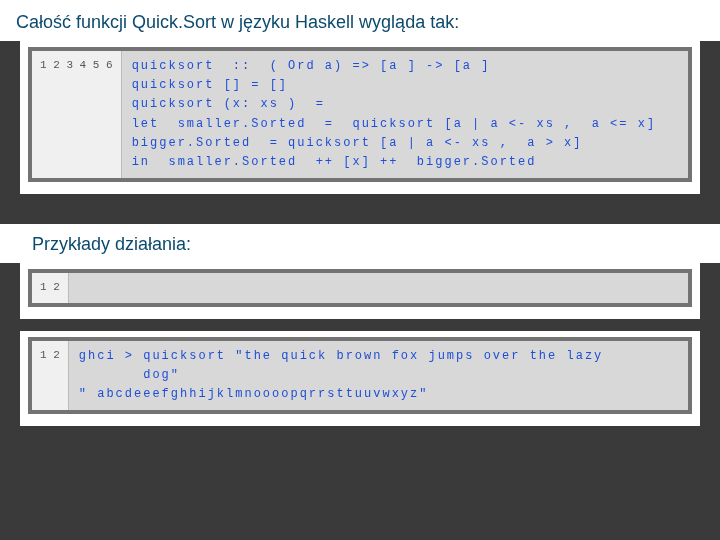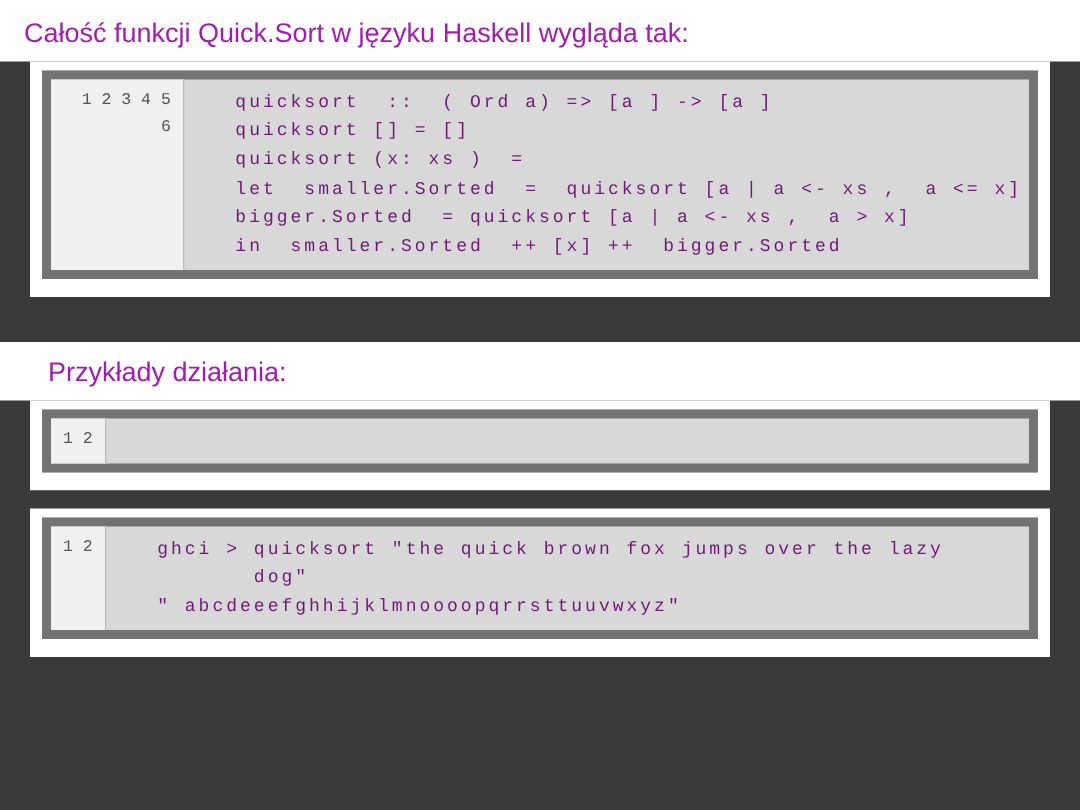--- a/index.html
+++ b/index.html
@@ -13,46 +13,45 @@
     background: #3a3a3a;
     font-family: Arial, sans-serif;
     overflow: hidden;
   }
   .top-section {
     background: #ffffff;
     padding: 12px 16px 8px 16px;
   }
   .heading {
     font-size: 18px;
-    color: #a21caf;
+    color: #0c4a6e;
     font-weight: normal;
   }
   .code-block {
     display: flex;
     background: #d8d8d8;
-    border: 6px solid #737373;
+    border: 4px solid #737373;
     margin: 4px 8px;
-    gap: 24px;
   }
   .line-numbers {
     background: #f0f0f0;
     border-right: 1px solid #bbb;
     padding: 6px 8px;
     text-align: right;
     font-family: 'Courier New', monospace;
     font-size: 11px;
     color: #555;
     line-height: 1.6;
     min-width: 20px;
   }
   .code-content {
     padding: 6px 10px;
     font-family: 'Courier New', monospace;
     font-size: 12px;
-    color: #701a75;
+    color: #1d4ed8;
     line-height: 1.6;
     letter-spacing: 2px;
     white-space: pre;
     overflow: hidden;
   }
   .spacer {
     height: 30px;
   }
   .mid-section {
     background: #ffffff;

